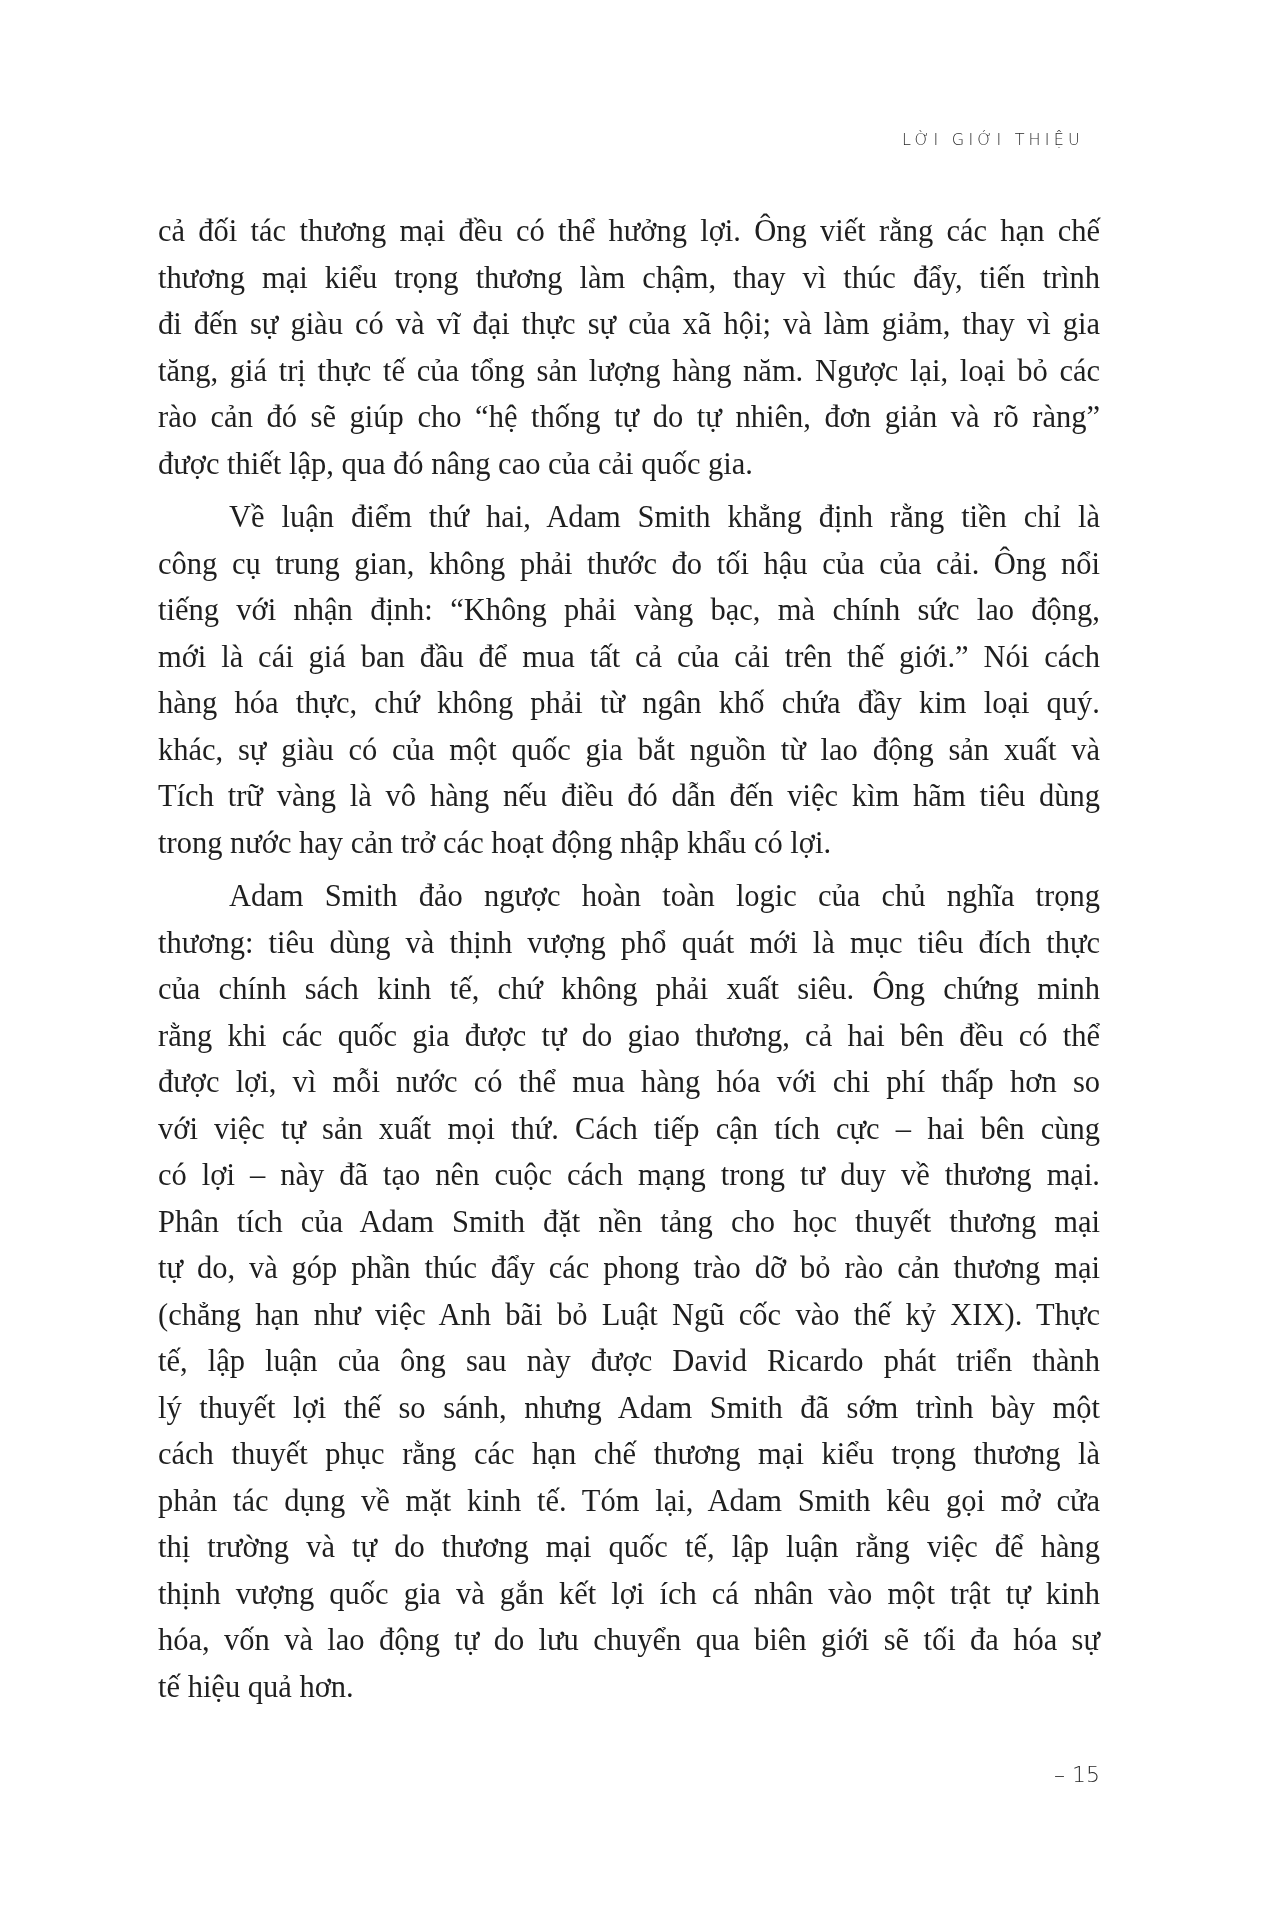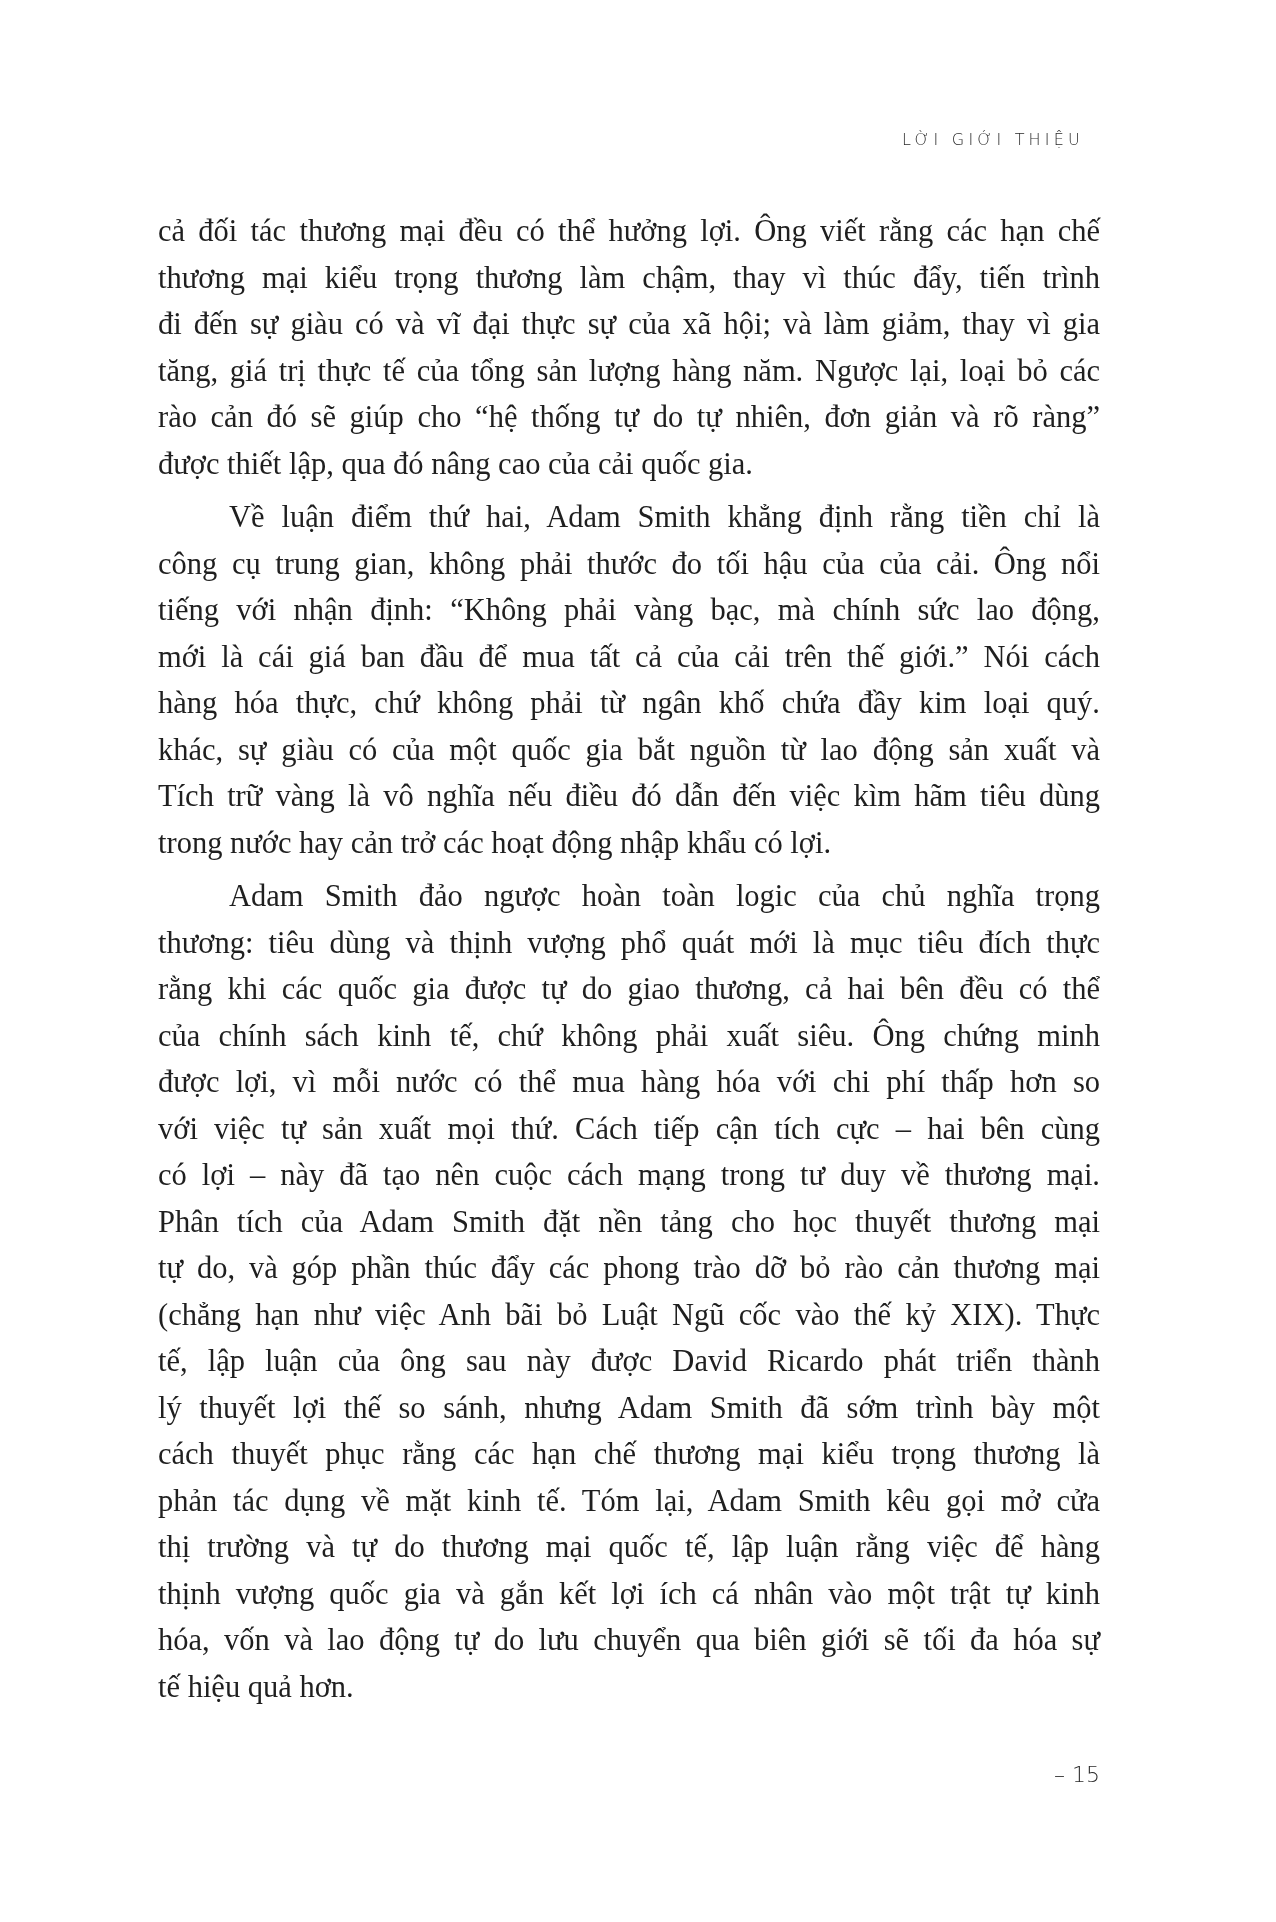--- a/index.html
+++ b/index.html
@@ -82,29 +82,29 @@
     <span class="line last">được thiết lập, qua đó nâng cao của cải quốc gia.</span>
   </div>
 
   <div class="paragraph">
     <span class="line indent">Về luận điểm thứ hai, Adam Smith khẳng định rằng tiền chỉ là</span>
     <span class="line">công cụ trung gian, không phải thước đo tối hậu của của cải. Ông nổi</span>
     <span class="line">tiếng với nhận định: “Không phải vàng bạc, mà chính sức lao động,</span>
     <span class="line">mới là cái giá ban đầu để mua tất cả của cải trên thế giới.” Nói cách</span>
     <span class="line">hàng hóa thực, chứ không phải từ ngân khố chứa đầy kim loại quý.</span>
     <span class="line">khác, sự giàu có của một quốc gia bắt nguồn từ lao động sản xuất và</span>
-    <span class="line">Tích trữ vàng là vô nghĩa nếu điều đó dẫn đến việc kìm hãm tiêu dùng</span>
+    <span class="line">Tích trữ vàng là vô hàng nếu điều đó dẫn đến việc kìm hãm tiêu dùng</span>
     <span class="line last">trong nước hay cản trở các hoạt động nhập khẩu có lợi.</span>
   </div>
 
   <div class="paragraph">
     <span class="line indent">Adam Smith đảo ngược hoàn toàn logic của chủ nghĩa trọng</span>
     <span class="line">thương: tiêu dùng và thịnh vượng phổ quát mới là mục tiêu đích thực</span>
+    <span class="line">của chính sách kinh tế, chứ không phải xuất siêu. Ông chứng minh</span>
     <span class="line">rằng khi các quốc gia được tự do giao thương, cả hai bên đều có thể</span>
-    <span class="line">của chính sách kinh tế, chứ không phải xuất siêu. Ông chứng minh</span>
     <span class="line">được lợi, vì mỗi nước có thể mua hàng hóa với chi phí thấp hơn so</span>
     <span class="line">với việc tự sản xuất mọi thứ. Cách tiếp cận tích cực – hai bên cùng</span>
     <span class="line">có lợi – này đã tạo nên cuộc cách mạng trong tư duy về thương mại.</span>
     <span class="line">Phân tích của Adam Smith đặt nền tảng cho học thuyết thương mại</span>
     <span class="line">tự do, và góp phần thúc đẩy các phong trào dỡ bỏ rào cản thương mại</span>
     <span class="line">(chẳng hạn như việc Anh bãi bỏ Luật Ngũ cốc vào thế kỷ XIX). Thực</span>
     <span class="line">tế, lập luận của ông sau này được David Ricardo phát triển thành</span>
     <span class="line">lý thuyết lợi thế so sánh, nhưng Adam Smith đã sớm trình bày một</span>
     <span class="line">cách thuyết phục rằng các hạn chế thương mại kiểu trọng thương là</span>
     <span class="line">phản tác dụng về mặt kinh tế. Tóm lại, Adam Smith kêu gọi mở cửa</span>

